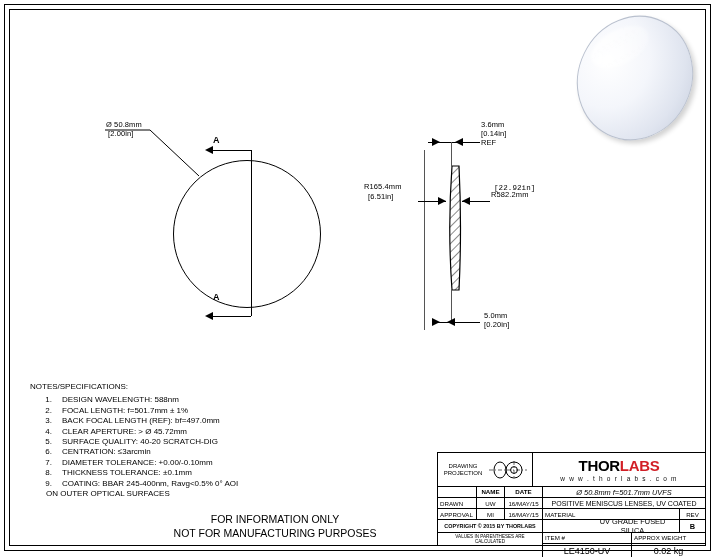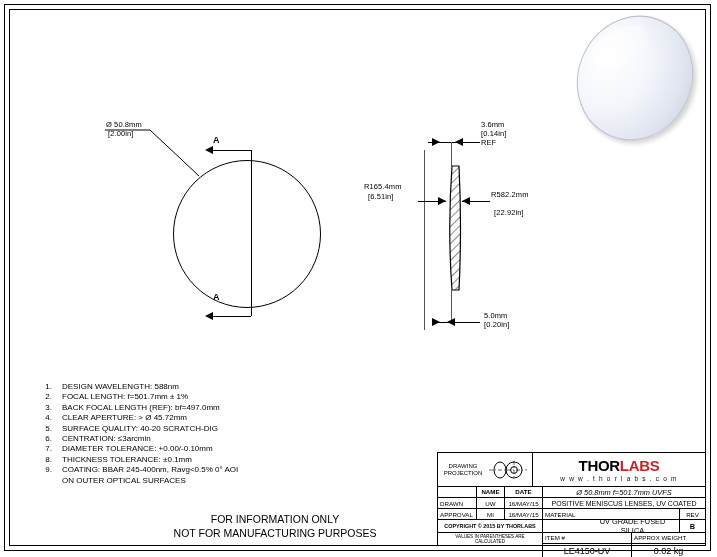--- a/index.html
+++ b/index.html
@@ -41,21 +41,21 @@
     transform:rotate(-28deg);
     filter:blur(1px);
   }
 
   
   .notes{position:absolute;left:30px;top:382px;font-size:8px;line-height:10.4px;}
   .notes .title{font-size:8px;margin-bottom:3px;}
   .notes ol{margin:0;padding:0;list-style:none;}
   .notes li{display:flex;}
   .notes li .num{width:22px;text-align:right;padding-right:10px;}
-  .note-sub{margin-left:32px;}
+  .note-sub{margin-left:16px;}
 
   .disclaimer{position:absolute;left:150px;top:512px;width:250px;text-align:center;font-size:10.5px;line-height:14px;}
 
   
   .tb{position:absolute;left:437px;top:452px;width:269px;height:94px;border:1px solid #000;box-sizing:border-box;font-size:6.2px;}
   .tb .row{display:flex;border-bottom:1px solid #000;box-sizing:border-box;}
   .tb .cell{box-sizing:border-box;padding:1px 2px;overflow:hidden;}
   .tb .bl{border-left:1px solid #000;}
   .tb .ctr{text-align:center;}
   .tb-proj{width:94px;height:34px;display:flex;align-items:center;}
@@ -121,37 +121,38 @@
     <div class="hline" style="left:464px;top:142px;width:16px;"></div>
 
     <div class="hline" style="left:418px;top:201px;width:28px;"></div>
     <div class="arrow-right" style="left:438px;top:197px;"></div>
     <div class="dimtext" style="left:364px;top:182px;">R165.4mm</div>
     <div class="dimtext" style="left:368px;top:192px;">[6.51in]</div>
 
     <div class="hline" style="left:462px;top:201px;width:28px;"></div>
     <div class="arrow-left" style="left:462px;top:197px;"></div>
     <div class="dimtext" style="left:491px;top:190px;">R582.2mm</div>
-    <div class="dimtext" style="left:494px;top:208px;">[22.92in]</div>
+    <div class="dimtext" style="left:494px;top:184px;font-family:Liberation Mono, monospace;">[22.92in]</div>
 
     <div class="vline" style="left:451px;top:288px;height:36px;background:#555;"></div>
     <div class="hline" style="left:432px;top:322px;width:48px;"></div>
     <div class="arrow-right" style="left:432px;top:318px;"></div>
     <div class="arrow-left" style="left:447px;top:318px;"></div>
     <div class="dimtext" style="left:484px;top:311px;">5.0mm</div>
     <div class="dimtext" style="left:484px;top:320px;text-align:center;">[0.20in]</div>
   </div>
 
   <div class="lens3d">
     <div class="edge"></div>
     <div class="body"></div>
     <div class="gloss"></div>
   </div>
 
   <div class="notes">
+    <div class="title">NOTES/SPECIFICATIONS:</div>
     <ol>
       <li>
           <span class="num">1.</span>
           <span>DESIGN WAVELENGTH: 588nm</span>
         </li>
       <li>
           <span class="num">2.</span>
           <span>FOCAL LENGTH: f=501.7mm ± 1%</span>
         </li>
       <li>

